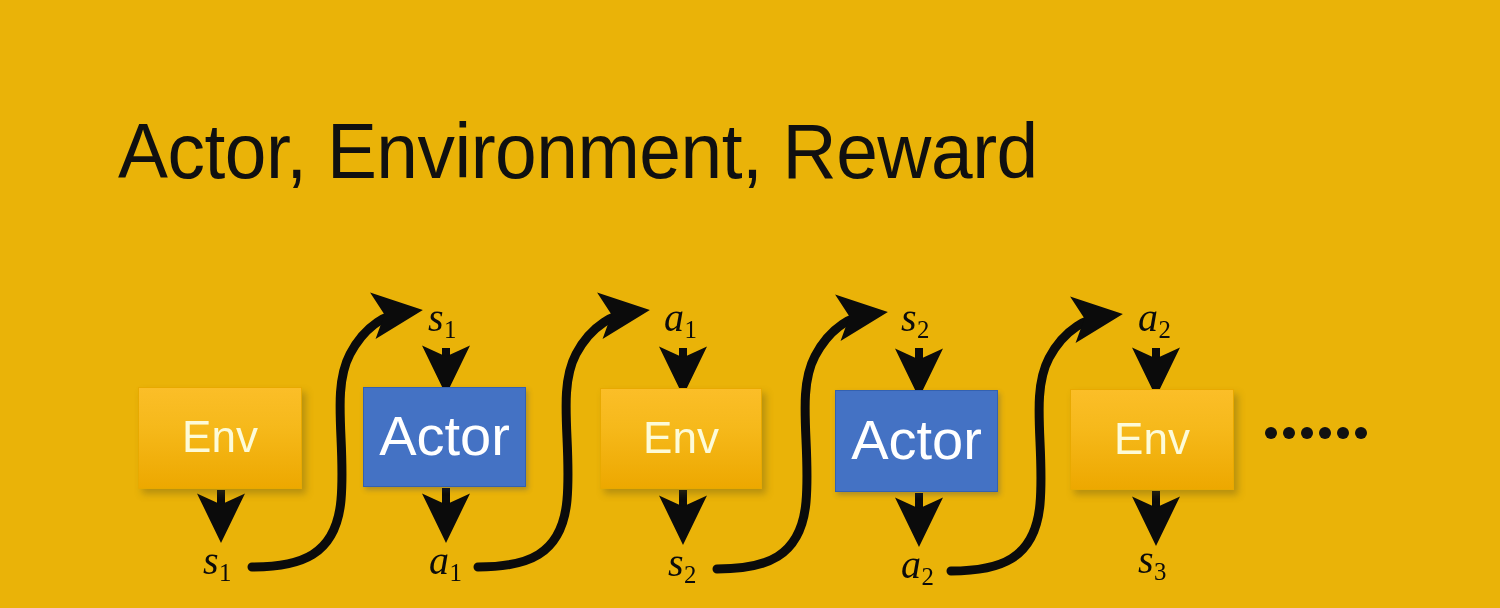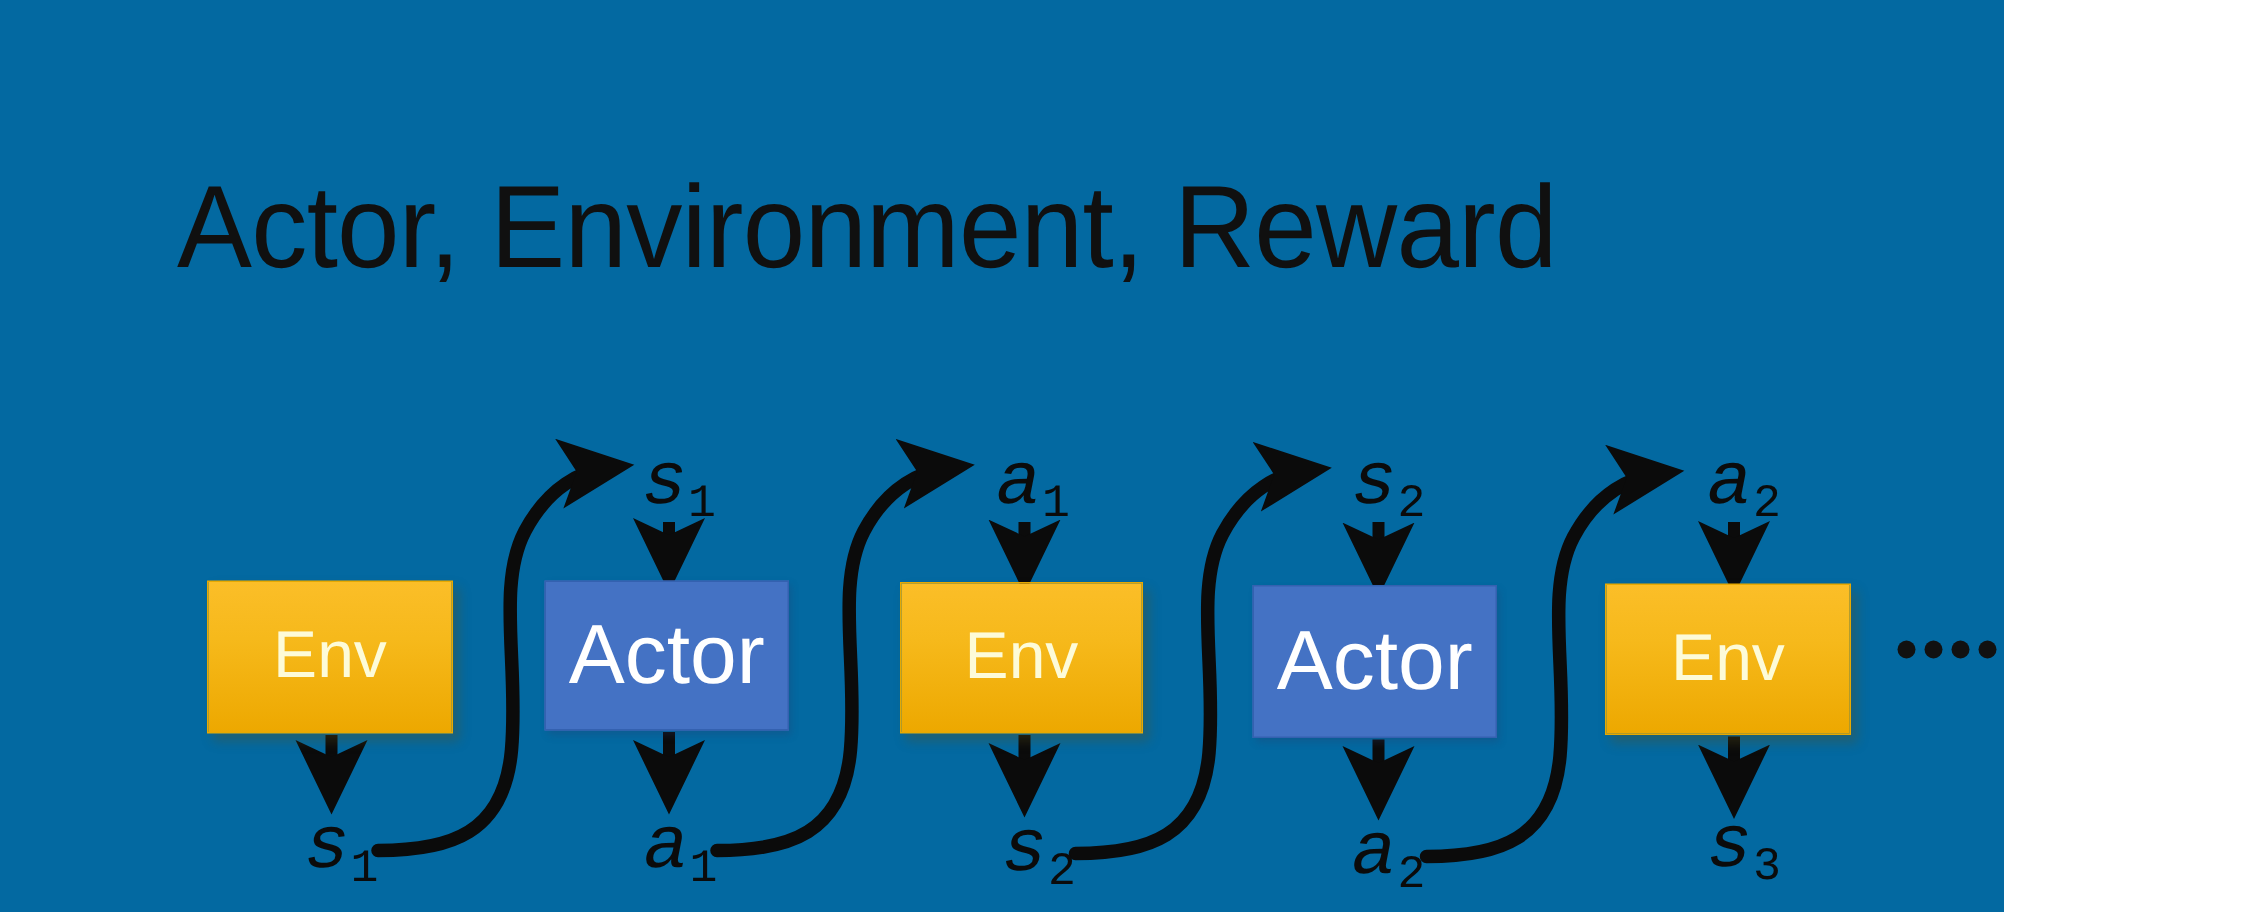--- a/index.html
+++ b/index.html
@@ -6,23 +6,23 @@
   html, body {
     margin: 0;
     padding: 0;
     background: #ffffff;
   }
   body {
     font-family: "Liberation Sans", sans-serif;
   }
   #slide {
     position: relative;
-    width: 1336px;
+    width: 1500px;
     height: 608px;
-    background: #0369a1;
+    background: #eab308;
     overflow: hidden;
   }
 
   
   #slide-title {
     position: absolute;
     left: 118px;
     top: 112px;
     font-family: "Liberation Sans", sans-serif;
     font-size: 78px;
@@ -71,23 +71,23 @@
     background: #4472C4;
     color: #FFFFFF;
     font-size: 56px;
     border: 1px solid #3461B0;
     box-shadow: 2px 3px 5px rgba(40,60,110,0.30);
   }
 
   
   .math-label {
     position: absolute;
-    font-family: Liberation Mono, monospace;
+    font-family: Liberation Serif, serif;
     font-style: italic;
-    font-size: 50px;
+    font-size: 40px;
     color: #0b0b0b;
     white-space: nowrap;
     line-height: 1;
     user-select: none;
   }
   .math-label .sub {
     font-size: 0.62em;
     font-style: normal;
     vertical-align: baseline;
     position: relative;

